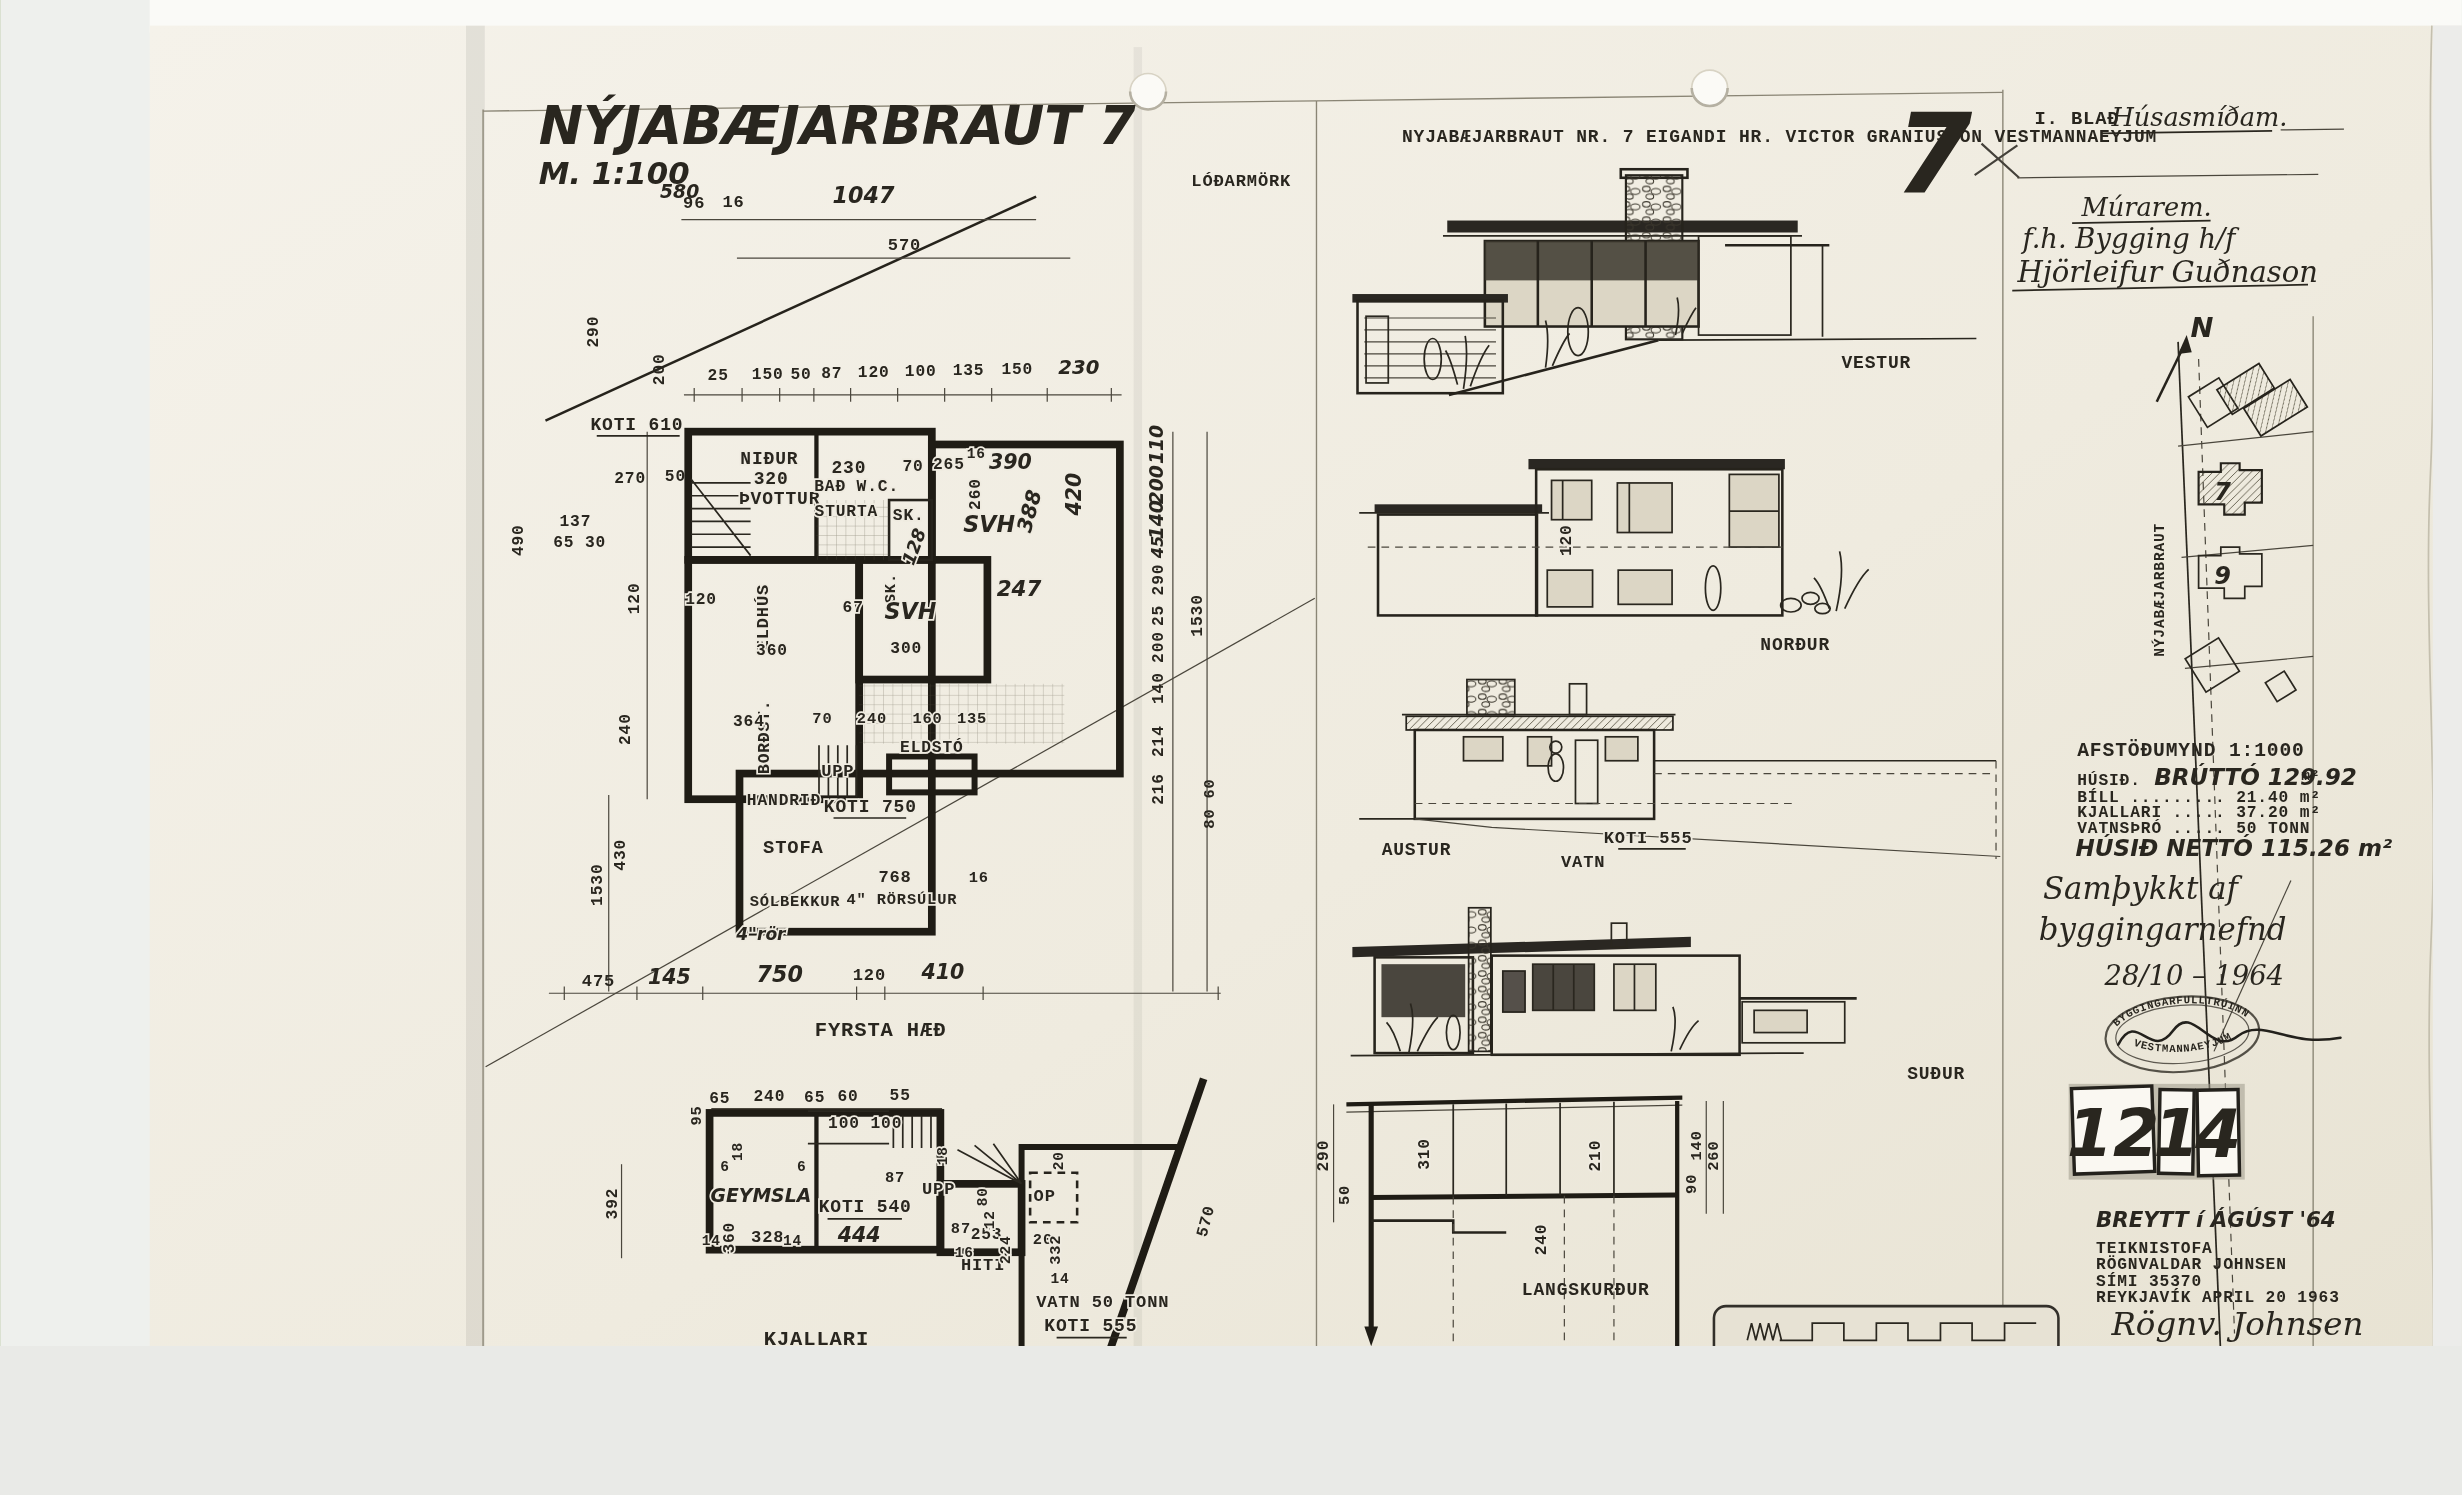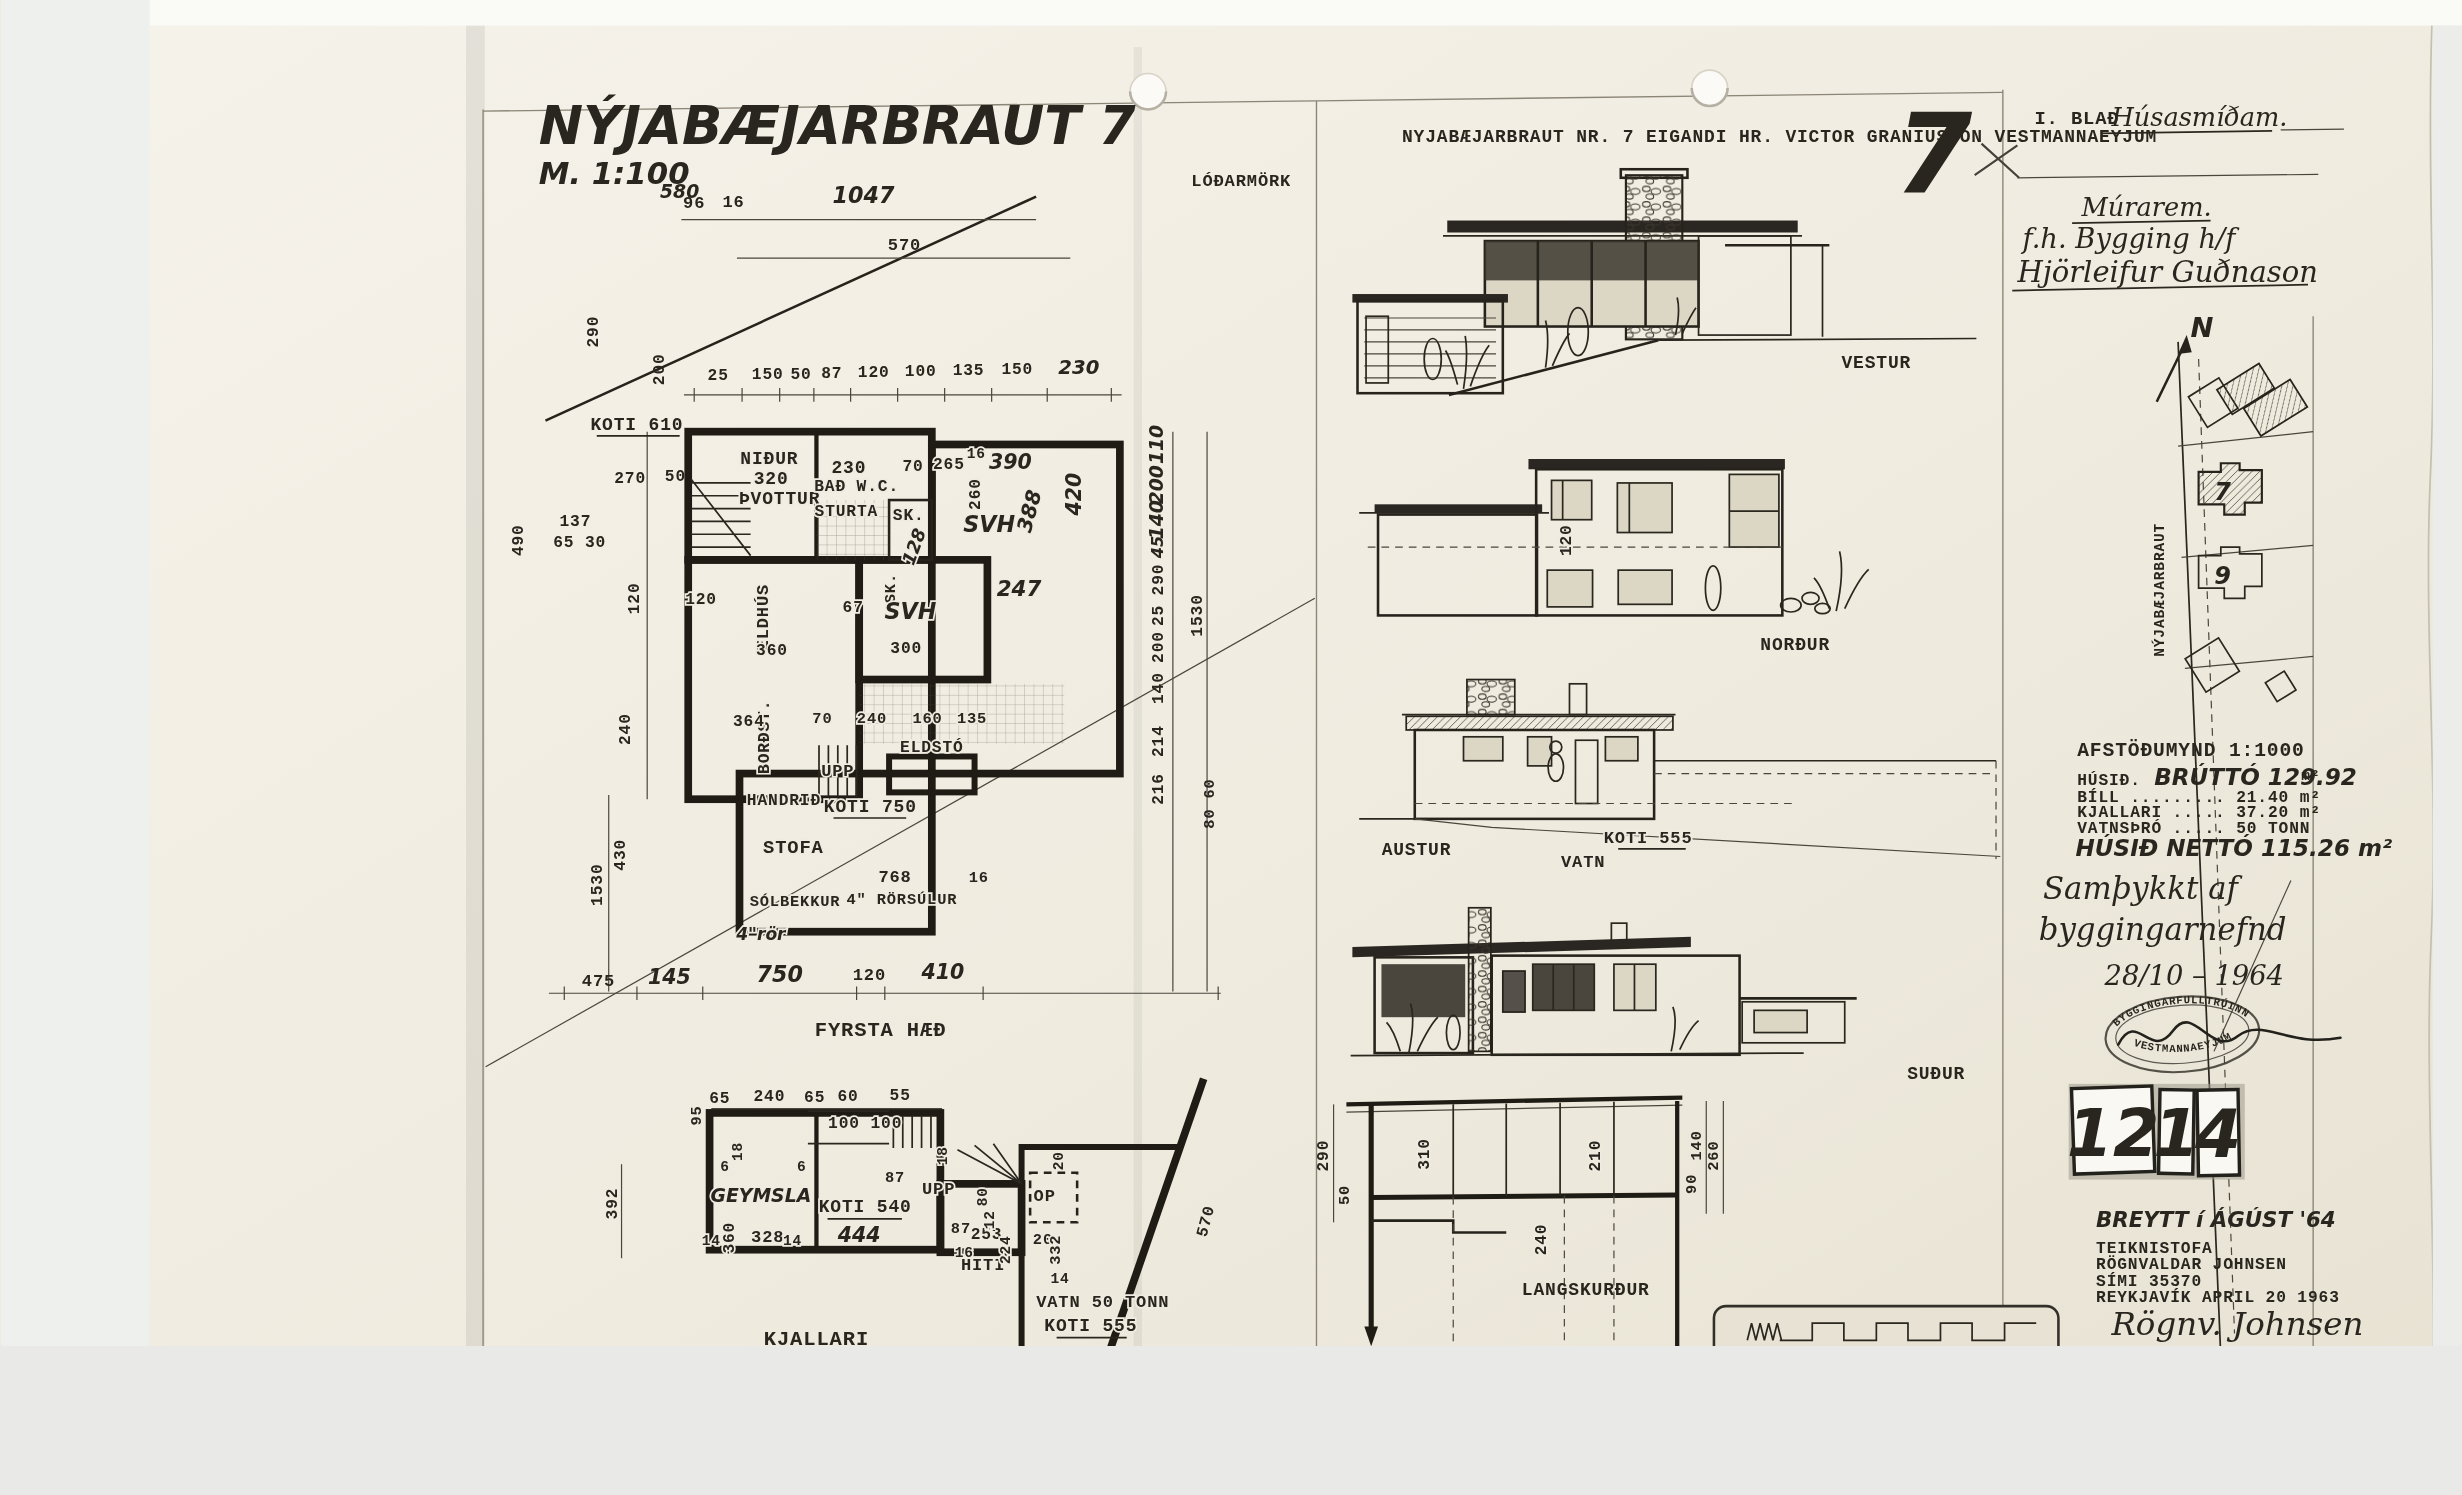--- a/index.html
+++ b/index.html
@@ -1,16 +1,16 @@
 <!DOCTYPE html>
 <html style="font-size:13.7px"><head>
 <meta charset="utf-8">
 <style>
   html,body{margin:0;padding:0;background:#e9eae7;}
-  #stage{position:relative;width:2462px;height:1346px;overflow:hidden;background:#fdba74;}
+  #stage{position:relative;width:2462px;height:1346px;overflow:hidden;background:#4d7c0f;}
   svg{position:absolute;left:0;top:0;}
   svg text{fill:#29261f;text-anchor:middle;font-family:"Liberation Mono","DejaVu Sans Mono",monospace;font-weight:700;letter-spacing:1px;}
   .hand{font-family:"DejaVu Sans",sans-serif;font-style:italic;font-weight:700;letter-spacing:0px;}
   .script{font-family:"DejaVu Serif",serif;font-style:italic;font-weight:400;letter-spacing:0px;}
   .ta-s{text-anchor:start;}
   .halo{paint-order:stroke;stroke:#efebe0;stroke-width:4px;}
   .w9{stroke:#1f1c15;stroke-width:9;fill:none;}
   .w7{stroke:#1f1c15;stroke-width:7;fill:none;}
   .w5{stroke:#1f1c15;stroke-width:5;fill:none;}
   .w3{stroke:#26231c;stroke-width:3;fill:none;}

